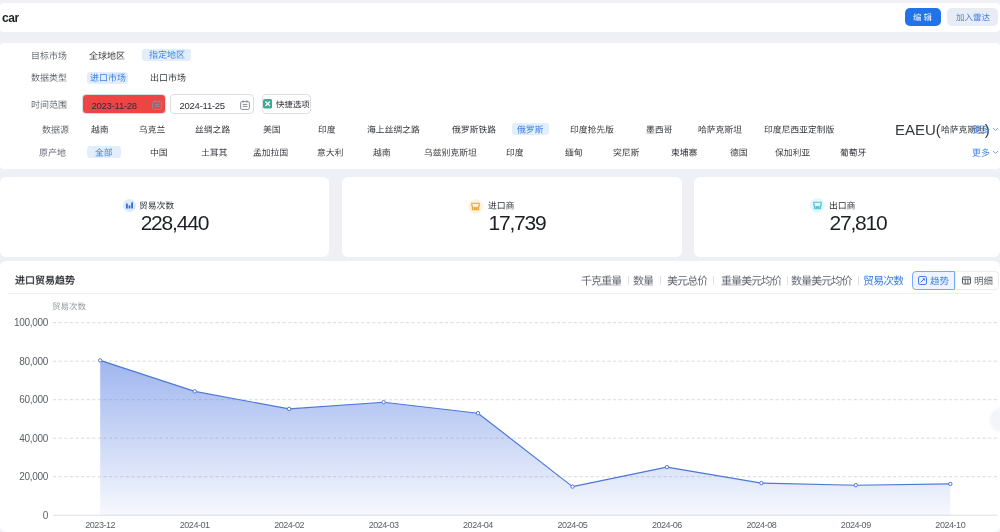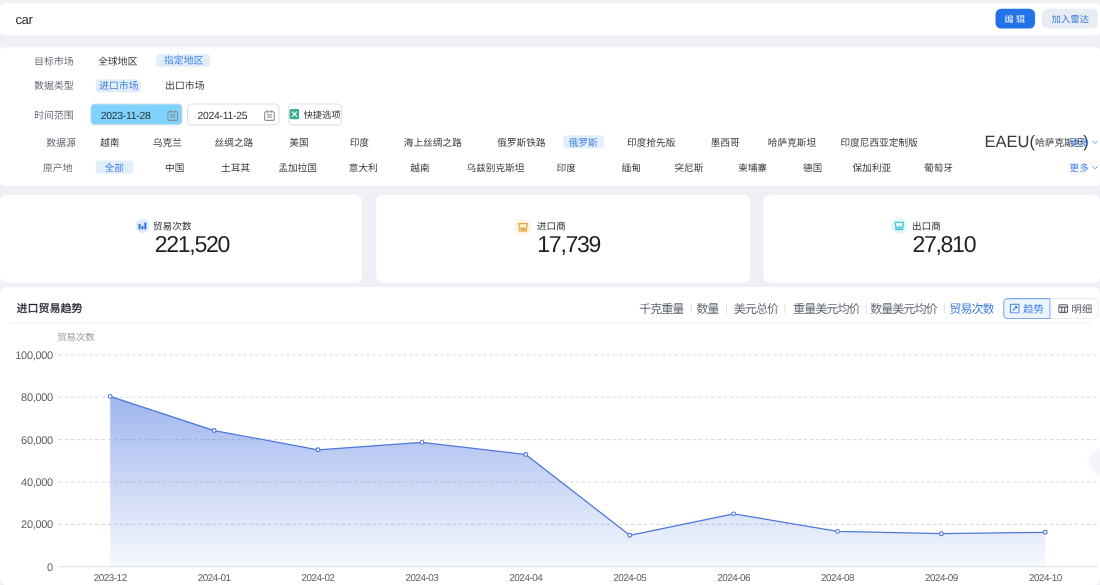--- a/index.html
+++ b/index.html
@@ -109,21 +109,21 @@
       <path id="c98" d="M35 63C42 76 49 94 51 106L68 101C66 90 59 72 52 59ZM157 23L157 240L174 240L174 40L214 40C207 60 197 87 188 108C210 130 216 149 216 164C217 173 215 181 210 184C207 186 204 187 200 187C195 187 188 187 180 186C184 192 185 199 186 204C193 204 201 204 207 204C213 203 218 202 222 199C231 193 234 181 234 166C234 149 228 129 206 106C217 82 228 54 237 31L224 22L221 23ZM62 14C66 22 70 31 72 40L20 40L20 56L138 56L138 40L92 40C89 31 84 18 78 9ZM108 58C104 72 97 93 90 107L13 107L13 124L144 124L144 107L108 107C114 94 121 77 127 62ZM27 147L27 238L45 238L45 226L114 226L114 236L132 236L132 147ZM45 210L45 164L114 164L114 210Z"></path>
       <path id="c99" d="M40 85L40 163L115 163L115 180L32 180L32 195L115 195L115 217L13 217L13 232L237 232L237 217L134 217L134 195L222 195L222 180L134 180L134 163L212 163L212 85L134 85L134 70L236 70L236 54L134 54L134 35C163 33 190 30 212 26L202 12C162 18 92 23 33 25C35 28 37 35 37 40C62 39 88 38 115 36L115 54L14 54L14 70L115 70L115 85ZM58 130L115 130L115 149L58 149ZM134 130L193 130L193 149L134 149ZM58 98L115 98L115 117L58 117ZM134 98L193 98L193 117L134 117Z"></path>
       <path id="c100" d="M62 54L187 54L187 68L62 68ZM62 29L187 29L187 43L62 43ZM44 18L44 79L206 79L206 18ZM13 90L13 104L237 104L237 90ZM58 152L116 152L116 166L58 166ZM134 152L194 152L194 166L134 166ZM58 127L116 127L116 141L58 141ZM134 127L194 127L194 141L134 141ZM12 219L12 234L239 234L239 219L134 219L134 205L218 205L218 192L134 192L134 178L213 178L213 115L40 115L40 178L116 178L116 192L33 192L33 205L116 205L116 219Z"></path>
       <path id="c101" d="M46 10C38 34 24 56 8 71C11 75 16 85 18 88C27 80 36 68 43 56L108 56L108 38L53 38C57 31 60 23 63 16ZM15 134L15 151L53 151L53 203C53 214 46 220 41 222C44 226 49 234 50 239C54 234 62 230 108 206C107 202 105 194 104 190L71 206L71 151L107 151L107 134L71 134L71 100L101 100L101 83L27 83L27 100L53 100L53 134ZM166 11L166 55L140 55C142 44 145 34 146 23L128 20C125 50 118 79 106 98C110 100 118 105 121 108C127 98 132 86 136 72L166 72L166 88C166 98 166 110 164 122L112 122L112 140L162 140C156 171 141 203 102 226C106 230 112 236 115 240C148 218 166 190 175 162C186 196 203 224 228 239C231 234 237 227 241 224C213 209 195 178 186 140L238 140L238 122L183 122C184 110 184 99 184 88L184 72L232 72L232 55L184 55L184 11Z"></path>
       <path id="c102" d="M23 66L23 240L42 240L42 66ZM26 22C38 33 51 49 57 59L72 49C66 38 53 24 41 13ZM95 146L155 146L155 180L95 180ZM95 97L155 97L155 130L95 130ZM78 82L78 196L172 196L172 82ZM88 24L88 42L209 42L209 217C209 220 208 222 205 222C202 222 191 222 181 222C183 226 186 234 187 239C202 239 213 239 220 236C226 232 228 228 228 217L228 24Z"></path>
       <path id="c103" d="M48 83L48 96L102 96L102 83ZM43 112L43 126L103 126L103 112ZM146 112L146 126L208 126L208 112ZM146 83L146 96L202 96L202 83ZM19 52L19 107L36 107L36 68L115 68L115 134L134 134L134 68L214 68L214 107L231 107L231 52L134 52L134 36L216 36L216 20L34 20L34 36L115 36L115 52ZM115 194L115 216L58 216L58 194ZM134 194L191 194L191 216L134 216ZM115 179L58 179L58 157L115 157ZM134 179L134 157L191 157L191 179ZM40 142L40 240L58 240L58 231L191 231L191 238L210 238L210 142Z"></path>
       <path id="c104" d="M154 95L154 148C154 174 148 206 80 225C84 228 89 235 92 239C162 217 173 180 173 148L173 95ZM172 197C192 210 216 228 228 240L240 226C228 215 203 198 184 186ZM7 174L12 194C35 186 66 175 95 165L92 149L62 158L62 58L91 58L91 40L12 40L12 58L43 58L43 164ZM104 64L104 182L122 182L122 81L204 81L204 181L223 181L223 64L164 64C168 56 172 47 176 38L239 38L239 21L95 21L95 38L153 38C151 46 148 56 144 64Z"></path>
     </defs>
   </svg>
 <div class="card" style="left:0;top:3px;width:1000px;height:29px;border-radius:4px"></div>
-<div class="abs" style="left:14px;top:10.8px;font-size:12px;font-weight:normal;letter-spacing:-0.4px;color:#1f2329">car</div>
+<div class="abs" style="left:2px;top:10.8px;font-size:12px;font-weight:bold;letter-spacing:-0.4px;color:#1f2329">car</div>
 <div class="abs flex" style="left:905px;top:8px;width:36px;height:18px;background:#2273e8;border-radius:5px;justify-content:center">
     <svg width="21.0" height="8.5" viewBox="0 0 617.6 250" style="fill:#ffffff;display:block">
       <use href="#c81" x="0.0"></use>
       <use href="#c94" x="308.8"></use>
     </svg>
   </div>
 <div class="abs flex" style="left:947px;top:8px;width:51px;height:18px;background:#e8edf5;border-radius:5px;justify-content:center">
     <svg width="34.0" height="8.5" viewBox="0 0 1000.0 250" style="fill:#3a7be0;display:block">
       <use href="#c22" x="0.0"></use>
       <use href="#c13" x="250.0"></use>
@@ -181,21 +181,21 @@
     </svg>
   </div>
 <div class="abs" style="left:31px;top:99.5px">
     <svg width="36" height="9" viewBox="0 0 1000.0 250" style="fill:#606670;display:block">
       <use href="#c62" x="0.0"></use>
       <use href="#c102" x="250.0"></use>
       <use href="#c85" x="500.0"></use>
       <use href="#c33" x="750.0"></use>
     </svg>
   </div>
-<div class="abs" style="left:82px;top:94px;width:84px;height:20px;background:#7dd3fc;border:1px solid #dcdfe6;border-radius:4px">
+<div class="abs" style="left:82px;top:94px;width:84px;height:20px;background:#ef4444;border:1px solid #dcdfe6;border-radius:4px">
     <div class="abs" style="left:8.5px;top:4.5px;font-size:9.5px;letter-spacing:-0.25px;color:#2b2f36">2023-11-28</div>
     <svg width="10" height="10" viewBox="0 0 10 10" style="position:absolute;right:3px;top:5px">
       <rect x="0.6" y="1.6" width="8.8" height="7.8" rx="1.2" fill="none" stroke="#878d96"></rect>
       <line x1="3" y1="0.3" x2="3" y2="2.6" stroke="#878d96"></line>
       <line x1="7" y1="0.3" x2="7" y2="2.6" stroke="#878d96"></line>
       <line x1="2.6" y1="4.4" x2="7.4" y2="4.4" stroke="#878d96"></line>
       <line x1="2.6" y1="6.4" x2="7.4" y2="6.4" stroke="#878d96"></line>
     </svg>
   </div>
 <div class="abs" style="left:170px;top:94px;width:84px;height:20px;background:#fff;border:1px solid #dcdfe6;border-radius:4px">
@@ -462,21 +462,21 @@
     <rect x="8.2" y="3.4" width="1.8" height="6.1" fill="#2d6fdd"></rect>
   </svg>
 <div class="abs" style="left:139px;top:201px">
     <svg width="35.2" height="8.8" viewBox="0 0 1000.0 250" style="fill:#2b2f36;display:block">
       <use href="#c90" x="0.0"></use>
       <use href="#c64" x="250.0"></use>
       <use href="#c68" x="500.0"></use>
       <use href="#c60" x="750.0"></use>
     </svg>
   </div>
-<div class="abs" style="left:174.4px;top:210.5px;transform:translateX(-50%);font-size:21px;letter-spacing:-1.2px;color:#1c1f24">221,520</div>
+<div class="abs" style="left:174.4px;top:210.5px;transform:translateX(-50%);font-size:21px;letter-spacing:-1.2px;color:#1c1f24">228,440</div>
 <svg class="abs" width="15" height="15" viewBox="0 0 15 15" style="left:467.5px;top:198.5px">
     <circle cx="7.5" cy="7.5" r="7.5" fill="#fdf3e0"></circle>
     <path d="M3.8 4.2h7.4v1.6a1.2 1.2 0 01-7.4 0z" fill="none" stroke="#e3a63f" stroke-width="1.1"></path>
     <path d="M4.4 6.8v4h6.2v-4" fill="none" stroke="#e3a63f" stroke-width="1.1"></path>
     <path d="M6.6 10.8V8.4h1.8v2.4" fill="none" stroke="#e3a63f" stroke-width="1"></path>
   </svg>
 <div class="abs" style="left:488px;top:201px">
     <svg width="26.4" height="8.8" viewBox="0 0 750.0 250" style="fill:#2b2f36;display:block">
       <use href="#c96" x="0.0"></use>
       <use href="#c29" x="250.0"></use>

